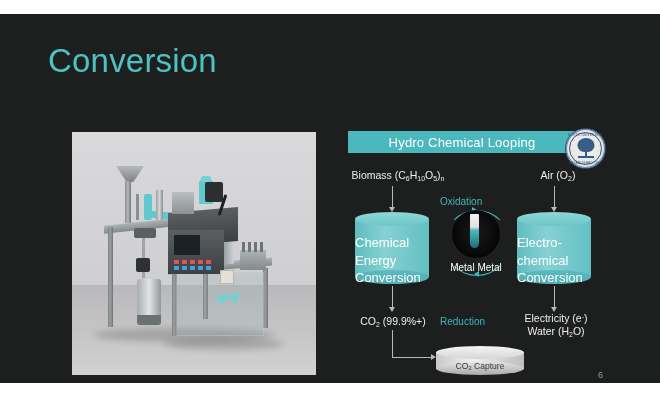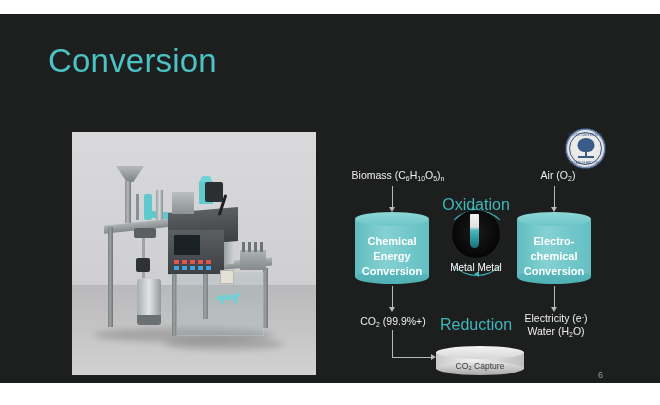--- a/index.html
+++ b/index.html
@@ -50,31 +50,31 @@
               background:#3a5a87;}
   .seal .trunk{position:absolute;left:50%;top:56%;transform:translateX(-50%);
                width:2px;height:7px;background:#3a5a87;}
   .seal .base{position:absolute;left:50%;top:70%;transform:translateX(-50%);
               width:16px;height:2px;background:#3a5a87;}
   .seal .txt{position:absolute;left:0;right:0;text-align:center;font-size:3.2px;
              color:#2d4a7a;letter-spacing:.2px;}
 
   .dlabel{position:absolute;color:#eeeeee;font-size:10.5px;text-align:center;
           white-space:nowrap;line-height:1.28;}
-  .tlabel{position:absolute;color:#3fb7bd;font-size:16px;text-align:center;white-space:nowrap;}
+  .tlabel{position:absolute;color:#3fb7bd;font-size:10px;text-align:left;white-space:nowrap;}
 
   .cyl{position:absolute;width:74px;height:72px;}
   .cyl .body{position:absolute;left:0;top:7px;width:74px;height:58px;
              background:linear-gradient(90deg,#5fbcc0,#86d1d2 40%,#63bfc3 100%);}
   .cyl .cap{position:absolute;left:0;top:0;width:74px;height:14px;border-radius:50%;
             background:linear-gradient(180deg,#8ed6d6,#6cc6c9);}
   .cyl .bot{position:absolute;left:0;top:58px;width:74px;height:14px;border-radius:50%;
             background:linear-gradient(180deg,#5cb9bd,#4fb0b4);}
-  .cyl .lbl{position:absolute;left:0;top:22px;width:74px;text-align:center;
-            color:#ffffff;font-size:11px;line-height:1.35;z-index:3;font-weight:bold;}
+  .cyl .lbl{position:absolute;left:0;top:22px;width:74px;text-align:left;
+            color:#ffffff;font-size:13px;line-height:1.35;z-index:3;}
 
   .orbit{position:absolute;left:444px;top:196px;width:64px;height:64px;
          border:1.4px solid #3fb7bd;border-radius:50%;
          border-left-color:transparent;border-right-color:transparent;}
   .orb-core{position:absolute;left:452px;top:196px;width:48px;height:48px;border-radius:50%;
             background:radial-gradient(circle at 50% 45%,#1a1a1a 0%,#060606 70%,#000 100%);}
   .tube{position:absolute;left:470px;top:200px;width:9px;height:34px;border-radius:1px 1px 5px 5px;
         background:linear-gradient(180deg,#f2f2f2 0%,#e2e2e2 38%,#4fb9bd 48%,#2e8f96 78%,#1e6a70 100%);}
   .orb-lbl{position:absolute;left:444px;top:248px;width:64px;text-align:center;
            color:#ffffff;font-size:10px;}
@@ -167,20 +167,23 @@
 
       <div class="m" style="left:152px;top:110px;width:10px;height:22px;background:linear-gradient(90deg,#9a9fa2,#cfd3d5);border-radius:2px;"></div>
       <div class="m" style="left:148px;top:138px;width:12px;height:12px;background:#e4e0d6;border:1px solid #b9b5aa;"></div>
       <div class="m" style="left:168px;top:118px;width:26px;height:20px;background:linear-gradient(180deg,#aeb3b6,#84898c);border-radius:1px;"></div>
       <div class="m" style="left:170px;top:110px;width:3px;height:10px;background:#6e7376;"></div>
       <div class="m" style="left:176px;top:110px;width:3px;height:10px;background:#6e7376;"></div>
       <div class="m" style="left:182px;top:110px;width:3px;height:10px;background:#6e7376;"></div>
       <div class="m" style="left:188px;top:110px;width:3px;height:10px;background:#6e7376;"></div>
     </div>
 
+    <div class="banner">
+      <span>Hydro Chemical Looping</span>
+    </div>
 
     <div class="seal">
       <div class="ring"></div>
       <div class="txt" style="top:3.5px;">KYOTO UNIVERSITY</div>
       <div class="tree"></div>
       <div class="trunk"></div>
       <div class="base"></div>
       <div class="txt" style="bottom:3.5px;">ESTABLISHED 1897</div>
     </div>
 

